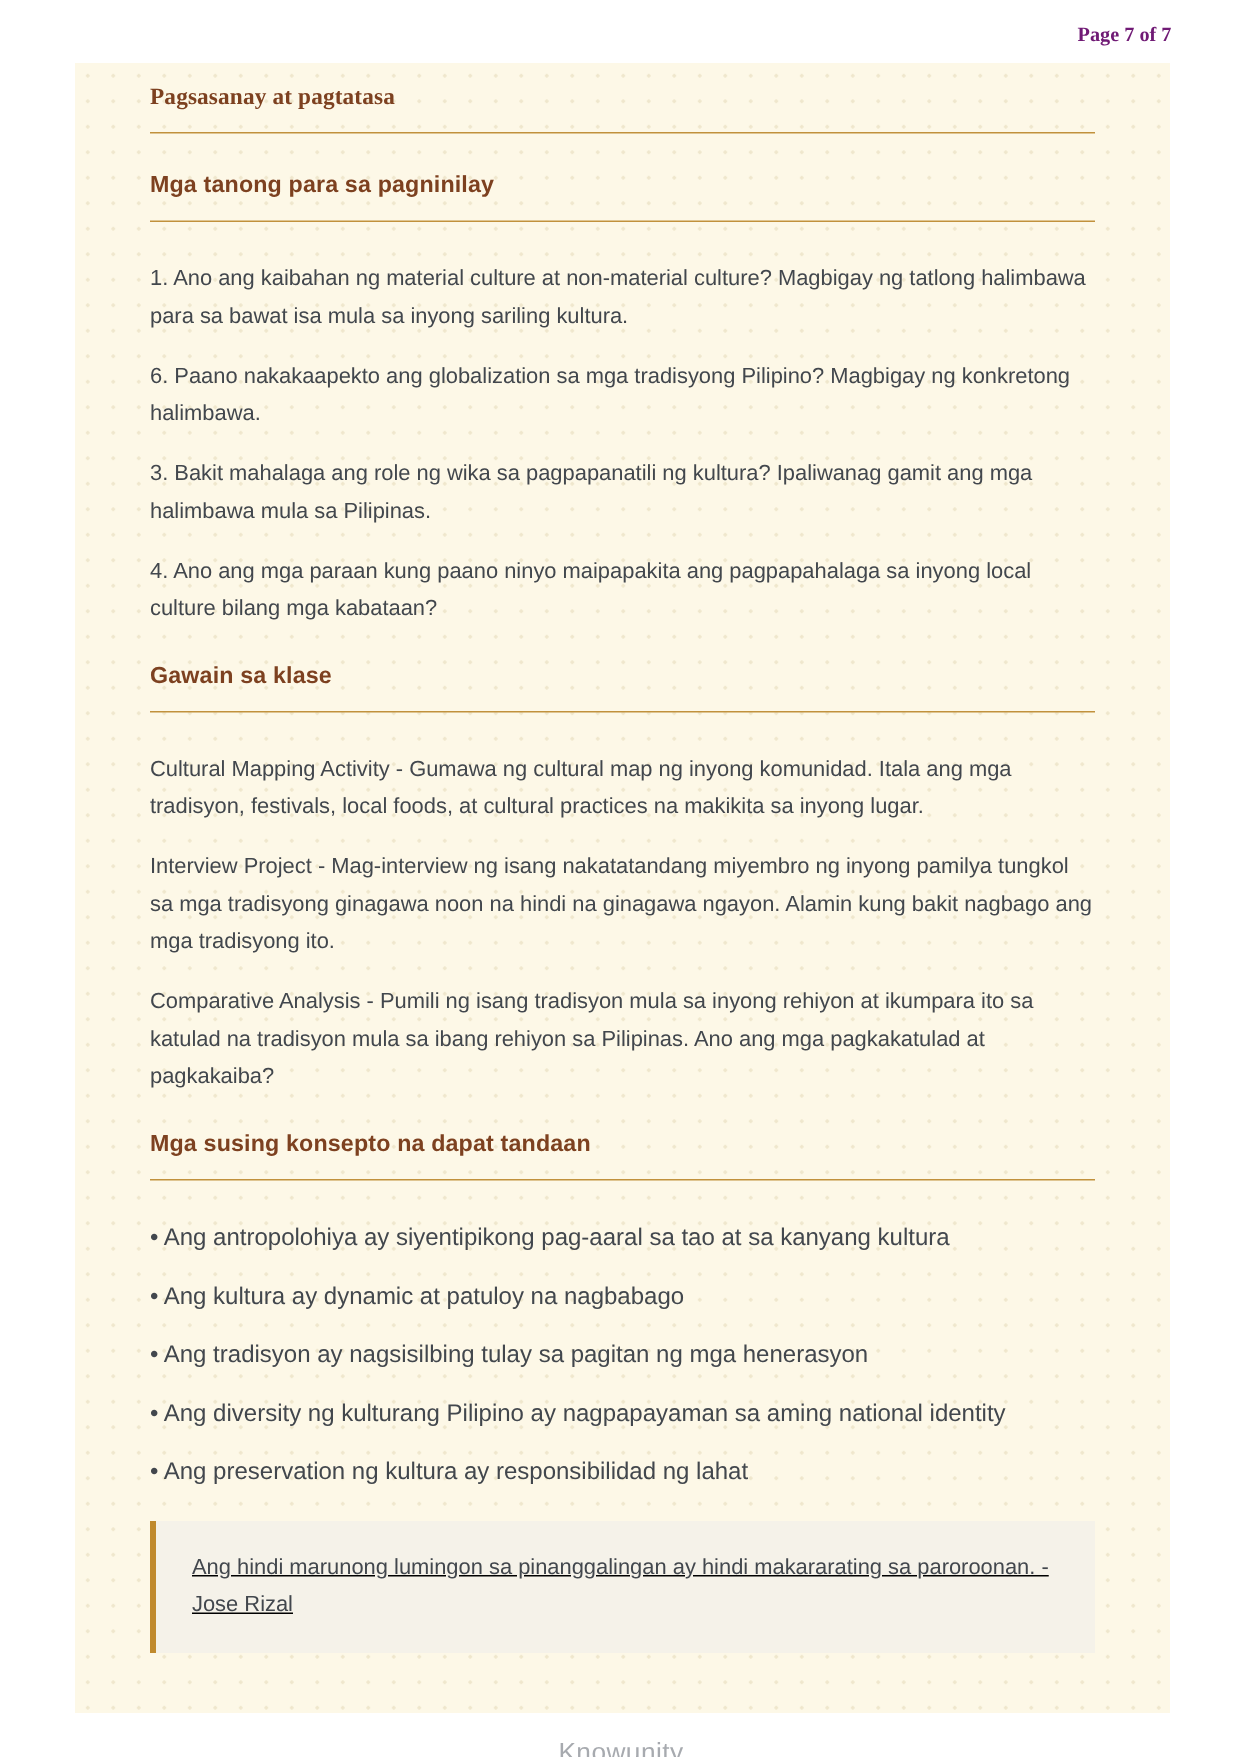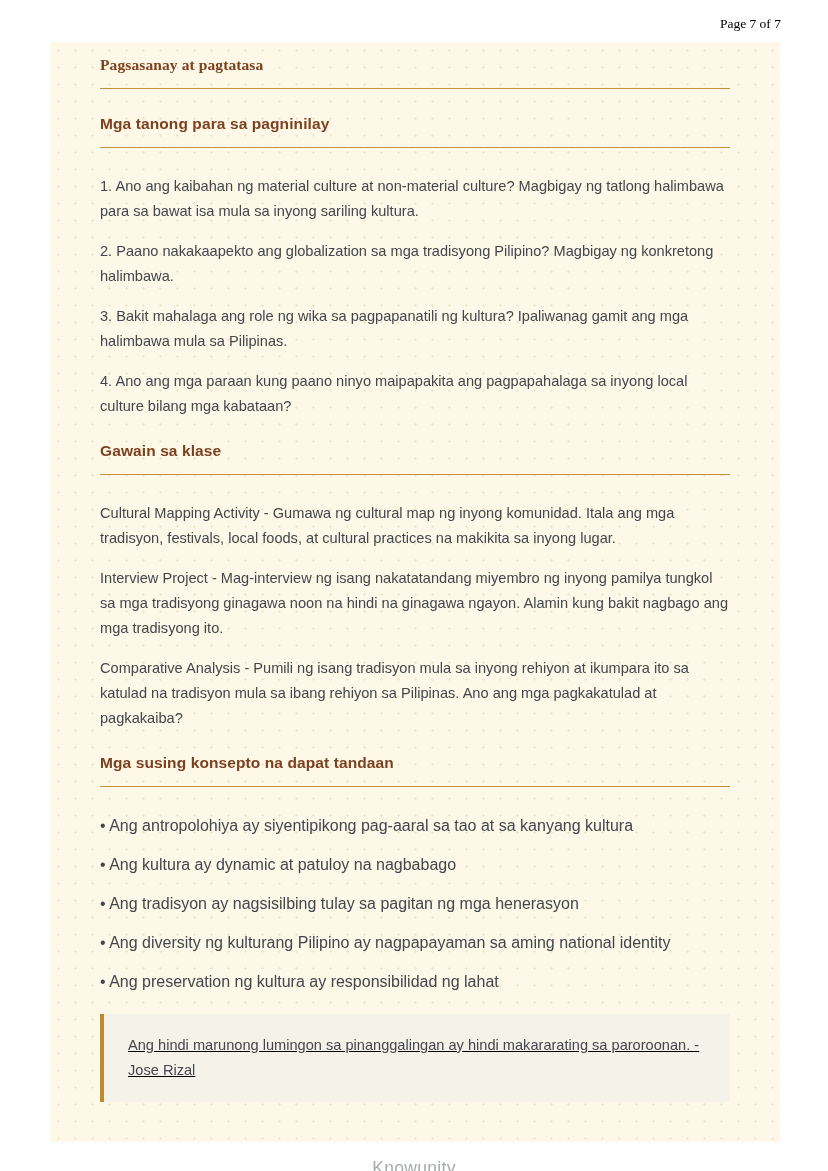--- a/index.html
+++ b/index.html
@@ -14,21 +14,22 @@
     background: #ffffff;
     position: relative;
   }
   .page-header {
     padding: 14px 47px 10px 0;
     text-align: right;
   }
   .page-indicator {
     font-family: "Liberation Serif", "DejaVu Serif", serif;
     font-size: 13.5px;
-    color: #000000;
+    color: #701a75;
+    font-weight: bold;
   }
   .card {
     width: 730px;
     margin: 0 auto 0 50px;
     background: #fdf8e7;
     background-image: radial-gradient(circle, rgba(203,186,136,0.28) 1px, transparent 1.3px);
     background-size: 17px 17px;
     padding: 14px 50px 40px 50px;
   }
   .section-heading {
@@ -84,21 +85,21 @@
     <span class="page-indicator">Page 7 of 7</span>
   </div>
 
   <div class="card">
 
     <h2 class="section-heading">Pagsasanay at pagtatasa</h2>
 
     <h2 class="section-heading">Mga tanong para sa pagninilay</h2>
 
     <p class="body-text">1. Ano ang kaibahan ng material culture at non-material culture? Magbigay ng tatlong halimbawa para sa bawat isa mula sa inyong sariling kultura.</p>
-    <p class="body-text">2. Paano nakakaapekto ang globalization sa mga tradisyong Pilipino? Magbigay ng konkretong halimbawa.</p>
+    <p class="body-text">6. Paano nakakaapekto ang globalization sa mga tradisyong Pilipino? Magbigay ng konkretong halimbawa.</p>
     <p class="body-text">3. Bakit mahalaga ang role ng wika sa pagpapanatili ng kultura? Ipaliwanag gamit ang mga halimbawa mula sa Pilipinas.</p>
     <p class="body-text">4. Ano ang mga paraan kung paano ninyo maipapakita ang pagpapahalaga sa inyong local culture bilang mga kabataan?</p>
 
     <h2 class="section-heading">Gawain sa klase</h2>
 
     <p class="body-text">Cultural Mapping Activity - Gumawa ng cultural map ng inyong komunidad. Itala ang mga tradisyon, festivals, local foods, at cultural practices na makikita sa inyong lugar.</p>
     <p class="body-text">Interview Project - Mag-interview ng isang nakatatandang miyembro ng inyong pamilya tungkol sa mga tradisyong ginagawa noon na hindi na ginagawa ngayon. Alamin kung bakit nagbago ang mga tradisyong ito.</p>
     <p class="body-text">Comparative Analysis - Pumili ng isang tradisyon mula sa inyong rehiyon at ikumpara ito sa katulad na tradisyon mula sa ibang rehiyon sa Pilipinas. Ano ang mga pagkakatulad at pagkakaiba?</p>
 
     <h2 class="section-heading">Mga susing konsepto na dapat tandaan</h2>

